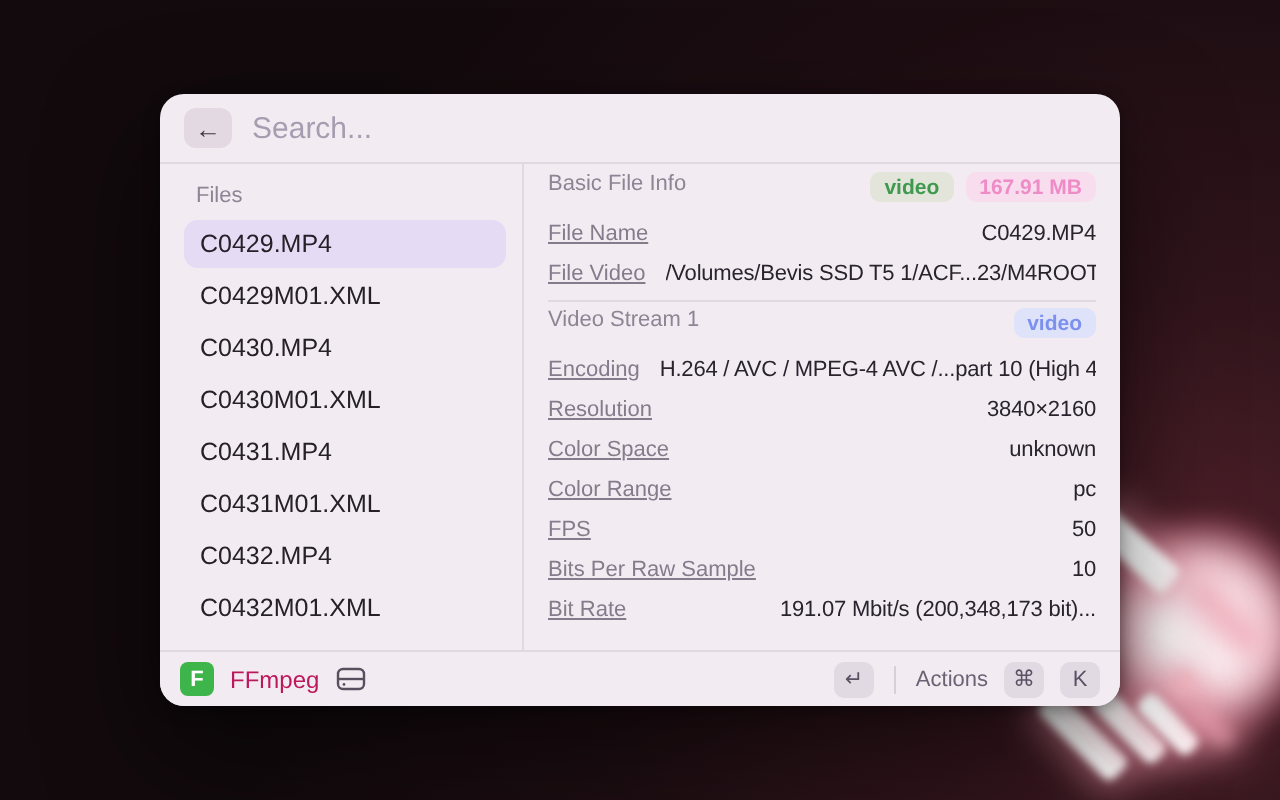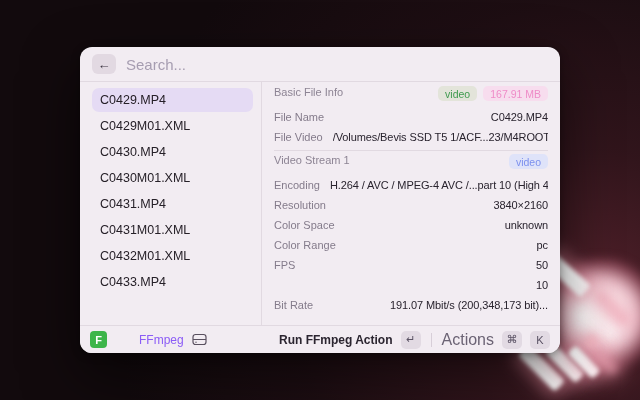--- a/index.html
+++ b/index.html
@@ -73,55 +73,55 @@
     cursor: pointer; white-space: nowrap;
   }
   .file-item.selected { background: #e5dbf4; }
 
   
   .right-pane { flex: 1; padding: 4px 12px 0 12px; overflow: hidden; }
   .detail-row {
     height: 20px; display: flex; align-items: center; gap: 10px;
     font-size: 11px; white-space: nowrap;
   }
-  .detail-row .lbl { color: #847b8b; flex: 0 0 auto; }
+  .detail-row .lbl { color: #847b8b; flex: 0 0 auto; text-decoration: underline; }
   .detail-row .val { flex: 1; text-align: right; color: #29232e; overflow: hidden; letter-spacing: -0.1px; }
   .head-row { height: 21px; display: flex; align-items: flex-start; font-size: 11px; color: #8d8494; }
   .head-row .spacer { flex: 1; }
   .divider { border-top: 1px solid #e1d9e1; margin: 3px 0 3px 0; }
 
   .badge {
-    font-size: 10.5px; padding: 1.5px 7px; border-radius: 5px; font-weight: 400;
+    font-size: 10.5px; padding: 1.5px 7px; border-radius: 5px; font-weight: 700;
     flex: 0 0 auto;
   }
   .badge-green { color: #3f9a4e; background: #e3e4da; }
   .badge-pink  { color: #ef8cc8; background: #f7ddee; margin-left: 6px; }
   .badge-blue  { color: #7c90ee; background: #dfe3f9; }
 
   
   .footer {
     flex: 0 0 28px; border-top: 1px solid #e1d9e1; display: flex; align-items: center;
     padding: 0 10px; gap: 8px; background: #f2ecf2;
   }
   .app-icon {
     width: 17px; height: 17px; border-radius: 4px; background: #3db54a;
     color: #fff; font-size: 11px; font-weight: bold;
     display: flex; align-items: center; justify-content: center;
   }
-  .app-name { font-size: 12px; color: #8b5cf6; margin-left: 24px; }
+  .app-name { font-size: 12px; color: #be185d; }
   .drive-icon { color: #59505f; display: flex; align-items: center; }
   .footer .spacer { flex: 1; }
   .primary-action { font-size: 12px; font-weight: 700; color: #2b2530; cursor: pointer; }
   .key-badge {
     background: #e2dae3; border-radius: 5px; color: #5a5264;
     font-size: 11px; min-width: 20px; height: 18px; padding: 0 4px;
     display: flex; align-items: center; justify-content: center; cursor: pointer;
   }
   .footer-divider { width: 1px; height: 14px; background: #d7ced8; margin: 0 2px; }
-  .actions-label { font-size: 16px; color: #6b6374; cursor: pointer; }
+  .actions-label { font-size: 11px; color: #6b6374; cursor: pointer; }
 </style>
 </head>
 <body>
 
 <div class="bg-fx">
   <div class="glow-core"></div>
   <div class="streak streak-top"></div>
   <div class="streak streak-mid"></div>
   <div class="streak diamond"></div>
   <div class="streak bar1"></div>
@@ -135,20 +135,21 @@
   <div class="searchbar">
     <button class="back-btn">
       <span>←</span>
     </button>
     <input class="search-input" type="text" placeholder="Search..." style="">
   </div>
 
   <div class="body">
 
     <div class="left-pane">
+      <div class="section-label">Files</div>
       <div>
 
           <div class="file-item selected">
             <span>C0429.MP4</span>
           </div>
 
           <div class="file-item">
             <span>C0429M01.XML</span>
           </div>
 
@@ -161,20 +162,23 @@
           </div>
 
           <div class="file-item">
             <span>C0431.MP4</span>
           </div>
 
           <div class="file-item">
             <span>C0431M01.XML</span>
           </div>
 
+          <div class="file-item">
+            <span>C0432.MP4</span>
+          </div>
 
           <div class="file-item">
             <span>C0432M01.XML</span>
           </div>
 
           <div class="file-item">
             <span>C0433.MP4</span>
           </div>
         </div>
     </div>
@@ -231,20 +235,21 @@
             <span class="lbl">Color Range</span>
             <span class="val">pc</span>
           </div>
 
           <div class="detail-row">
             <span class="lbl">FPS</span>
             <span class="val">50</span>
           </div>
 
           <div class="detail-row">
+            <span class="lbl">Bits Per Raw Sample</span>
             <span class="val">10</span>
           </div>
 
           <div class="detail-row">
             <span class="lbl">Bit Rate</span>
             <span class="val">191.07 Mbit/s (200,348,173 bit)...</span>
           </div>
         </div>
 
     </div>
@@ -256,21 +261,20 @@
     </div>
     <span class="app-name">FFmpeg</span>
     <span class="drive-icon">
       <svg width="15" height="13" viewBox="0 0 15 13" fill="none" stroke="currentColor" stroke-width="1.2">
         <rect x="1" y="1.5" width="13" height="10" rx="2.5"></rect>
         <line x1="1" y1="6.5" x2="14" y2="6.5"></line>
         <circle cx="4" cy="9.2" r="0.7" fill="currentColor" stroke="none"></circle>
       </svg>
     </span>
     <span class="spacer"></span>
-    <span class="primary-action">Run FFmpeg Action</span>
     <span class="key-badge">↵</span>
     <span class="footer-divider"></span>
     <span class="actions-label">Actions</span>
     <span class="key-badge">⌘</span>
     <span class="key-badge">K</span>
   </div>
 
 </div>
 
 </body></html>

